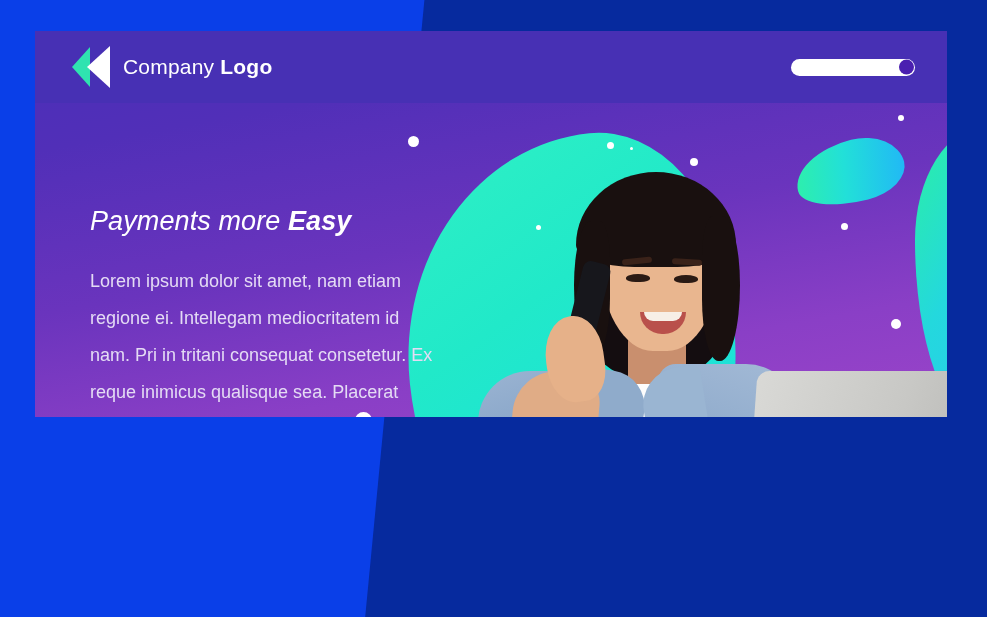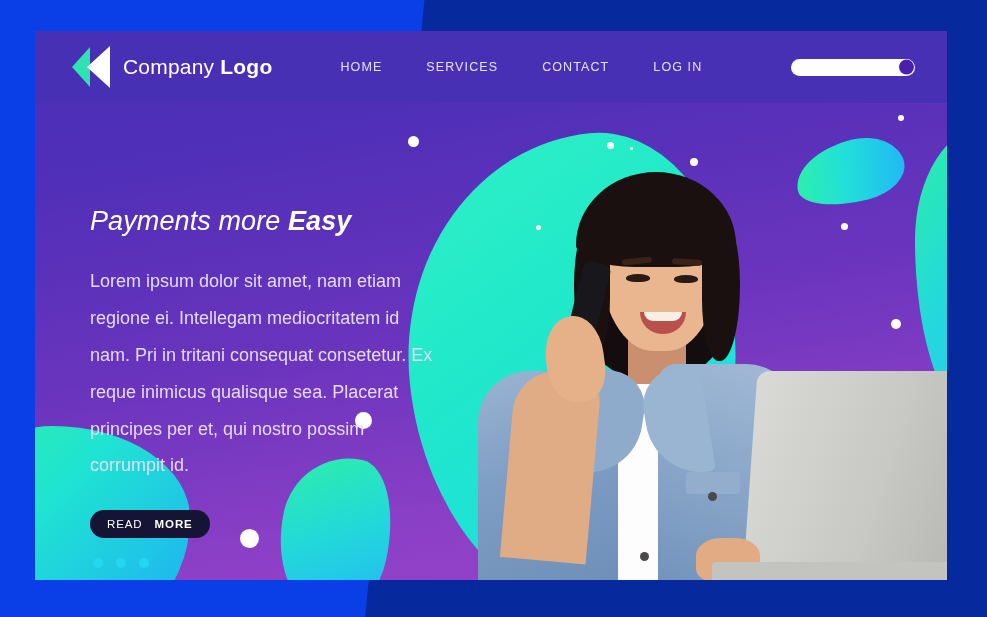--- a/index.html
+++ b/index.html
@@ -28,21 +28,21 @@
     background: #062a9e;
     clip-path: polygon(43% 0%, 100% 0%, 100% 100%, 37% 100%);
   }
 
   
   #hero-card {
     position: absolute;
     left: 35px;
     top: 31px;
     width: 912px;
-    height: 549px;
+    height: 386px;
     overflow: hidden;
     background: linear-gradient(170deg, #4a2fb8 0%, #512fb8 22%, #6a34bd 52%, #8a3fc6 78%, #9b44c9 100%);
   }
   
   #nav-strip {
     position: absolute;
     left: 0; top: 0;
     width: 100%;
     height: 72px;
     background: #4730b4;
@@ -329,26 +329,20 @@
     <div id="logo">
       <svg id="logo-mark" viewBox="0 0 42 44">
         <polygon points="20,2 20,42 2,22" fill="#2fe3b0"></polygon>
         <polygon points="40,1 40,43 17,22" fill="#ffffff"></polygon>
       </svg>
       <div id="logo-text">
         <span>Company </span><b>Logo</b>
       </div>
     </div>
 
-    <nav id="nav">
-      <a class="nav-item">HOME</a>
-      <a class="nav-item">SERVICES</a>
-      <a class="nav-item">CONTACT</a>
-      <a class="nav-item">LOG IN</a>
-    </nav>
 
     <div id="toggle">
       <div id="toggle-knob"></div>
     </div>
 
   </div>
 
   <div id="copy">
     <h1 id="headline">
       <span>Payments more </span><b>Easy</b>

